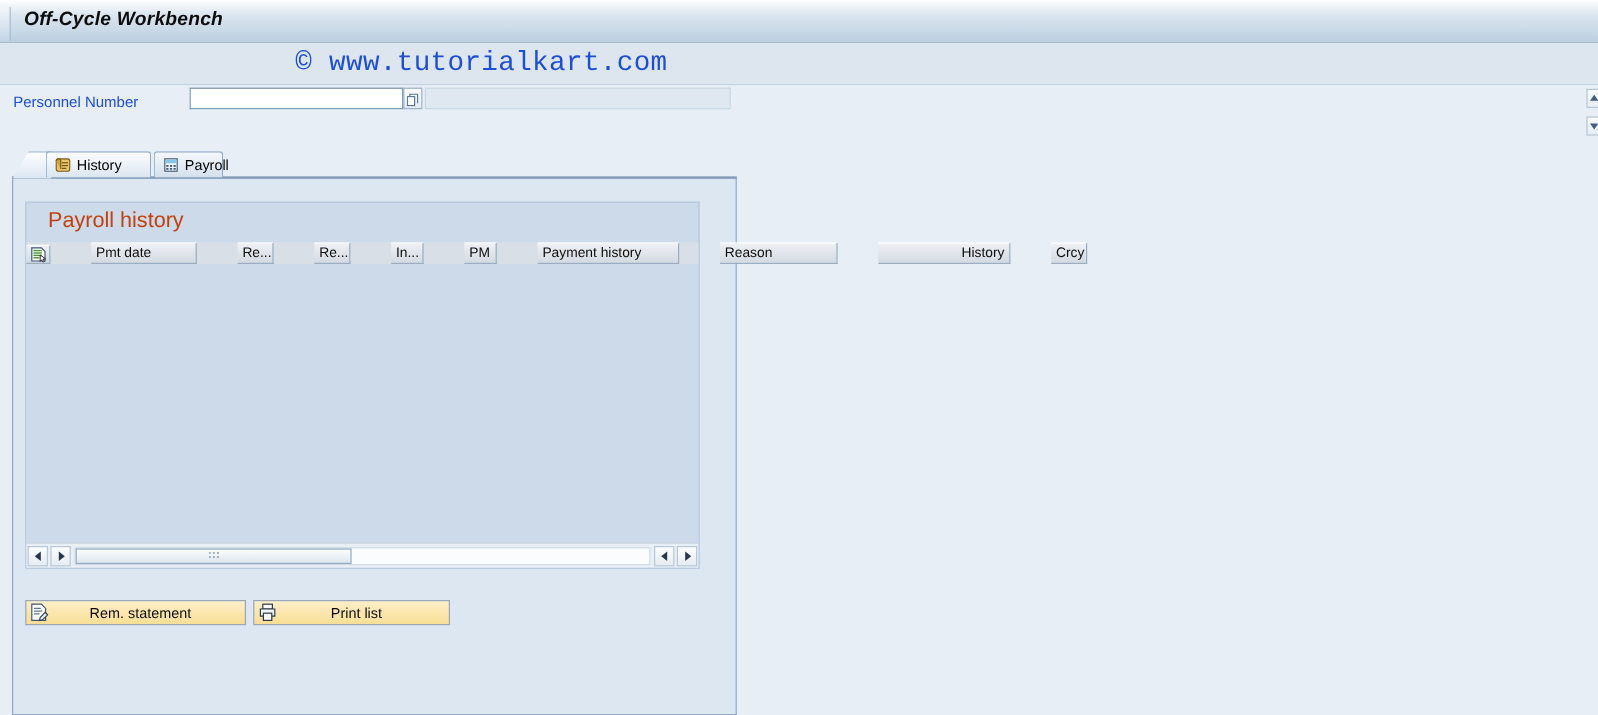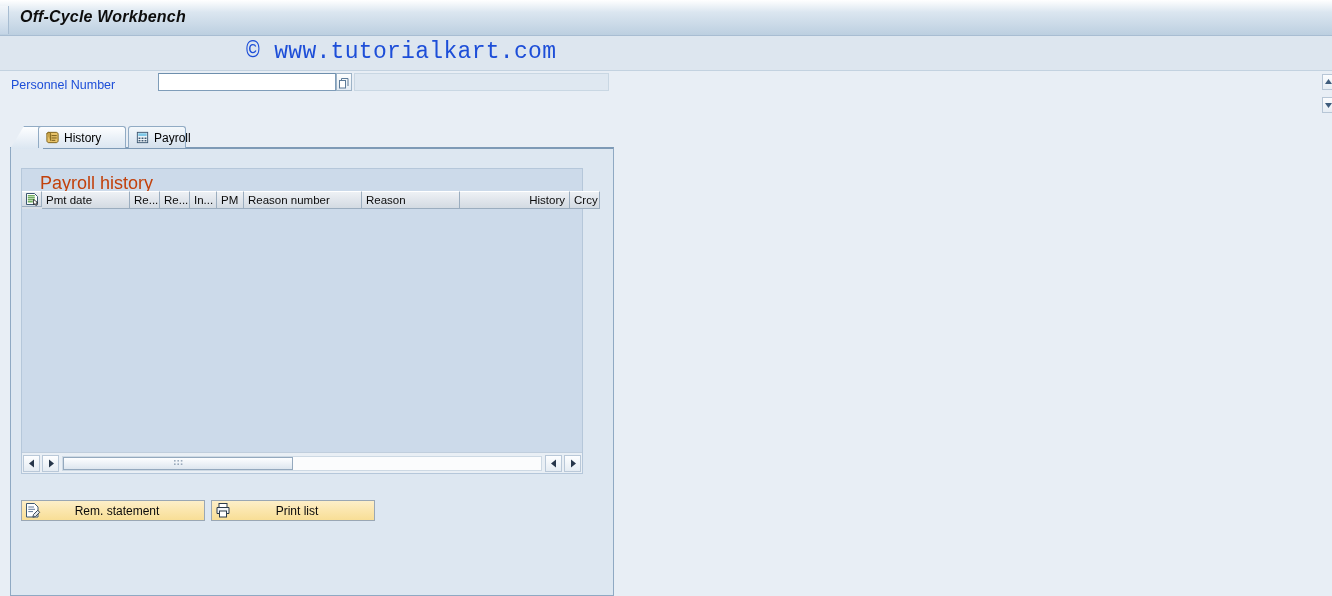--- a/index.html
+++ b/index.html
@@ -197,26 +197,27 @@
   }
   #alv-title {
     position: absolute;
     left: 18px; top: 4px;
     font-size: 18px;
     color: #c2410c;
     white-space: nowrap;
   }
   #alv-header-row {
     position: absolute;
-    left: 0; top: 22px;
+    left: 0; top: 33px;
     width: 100%;
     height: 18px;
     display: flex;
-    align-items: flex-start;
+    align-items: flex-end;
     background: #d9dfe6;
+    gap: 34px;
   }
   .hcell {
     box-sizing: border-box;
     border-right: 1px solid #9badbf;
     border-top: 1px solid #ffffff;
     border-bottom: 1px solid #9badbf;
     background: linear-gradient(to bottom, #eef1f5, #d3dae2);
     font-size: 11.5px;
     color: #0c0c0c;
     line-height: 16px;
@@ -410,21 +411,21 @@
           </g>
           <path d="M8.5 7.5l4.5 3.2-2 .2 1 2-1.2.6-1-2-1.3 1.3z" fill="#ffffff" stroke="#222" stroke-width="0.8"></path>
         </svg>
       </div>
 
       <div class="hcell" style="width:88px">Pmt date</div>
       <div class="hcell" style="width:30px">Re...</div>
       <div class="hcell" style="width:30px">Re...</div>
       <div class="hcell" style="width:27px">In...</div>
       <div class="hcell" style="width:27px">PM</div>
-      <div class="hcell" style="width:118px">Reason number</div>
+      <div class="hcell" style="width:118px">Payment history</div>
       <div class="hcell" style="width:98px">Reason</div>
       <div class="hcell align-right" style="width:110px">History</div>
       <div class="hcell" style="width:30px">Crcy</div>
     </div>
 
     <div id="alv-body"></div>
 
     <div id="alv-scroll-row">
       <div class="scroll-btn">
         <svg width="8" height="9" viewBox="0 0 8 9" aria-hidden="true">

